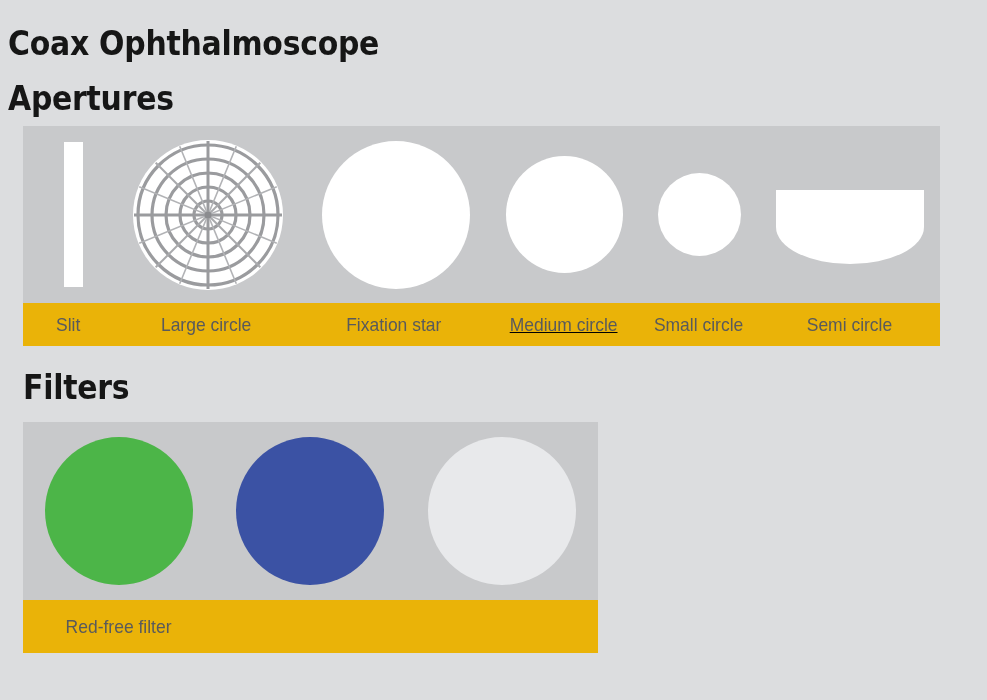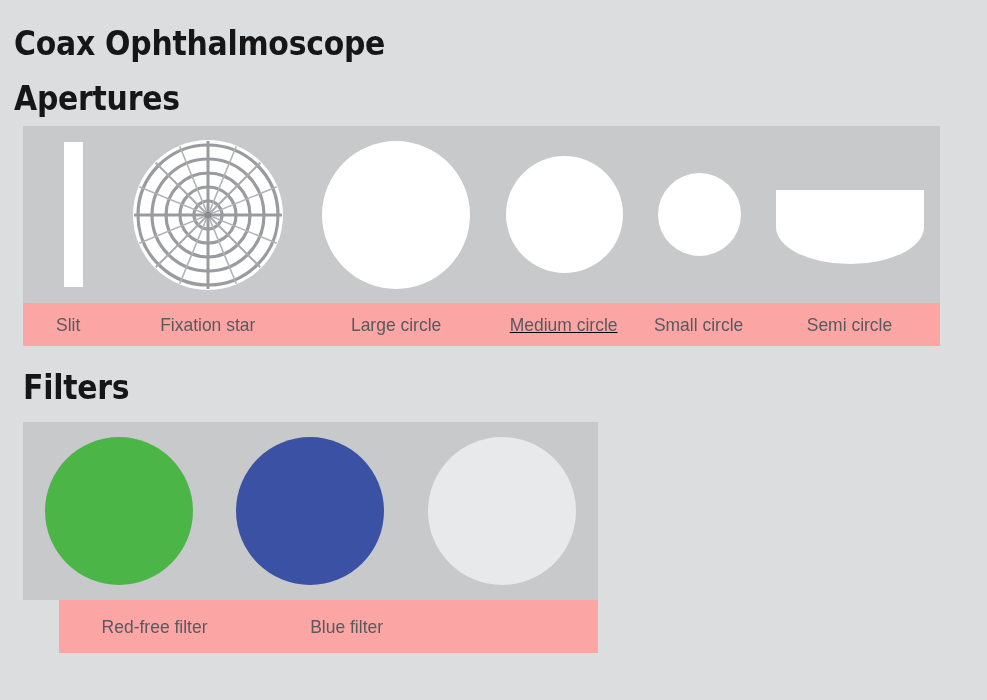--- a/index.html
+++ b/index.html
@@ -19,21 +19,21 @@
   
   .heading {
     font-family: "DejaVu Sans", sans-serif;
     font-weight: bold;
     color: #161616;
     letter-spacing: -0.3px;
   }
 
   #title-block {
     position: absolute;
-    left: 14px;
+    left: 8px;
     top: 16px;
     width: 640px;
   }
   #title-line-1, #title-line-2 {
     font-size: 34px;
     line-height: 55px;
     white-space: nowrap;
     transform: scaleX(0.88);
     transform-origin: left center;
   }
@@ -53,21 +53,21 @@
   .panel {
     position: absolute;
   }
   .panel-shapes {
     background: #c8c9cb;
     position: relative;
     display: flex;
     align-items: center;
   }
   .panel-labels {
-    background: #fca5a5;
+    background: #eab308;
     display: flex;
     align-items: center;
   }
   .panel-label {
     font-family: "Liberation Sans", sans-serif;
     font-size: 19px;
     color: #595a5c;
     text-align: center;
     white-space: nowrap;
     transform: scaleX(0.92);
@@ -121,21 +121,21 @@
     width: 148px;
     height: 74px;
     background: #ffffff;
     border-radius: 0 0 148px 148px / 0 0 74px 74px;
     margin-top: 24px;
   }
 
   
   #filters-panel { left: 23px; top: 422px; width: 575px; }
   #filters-shapes { height: 178px; }
-  #filters-labels { height: 53px; margin-left: 36px; }
+  #filters-labels { height: 53px; }
 
   .col-filter { width: 191.6px; }
 
   .shape-filter {
     width: 148px;
     height: 148px;
     border-radius: 50%;
   }
 
   .panel-label-filter { font-size: 19px; }
@@ -200,26 +200,26 @@
 
     <div class="cell col-semi">
       <div class="shape-semi"></div>
     </div>
   </div>
 
   <div id="apertures-labels" class="panel-labels">
     <div class="cell col-slit">
         <span class="panel-label">Slit</span>
       </div>
+    <div class="cell col-large">
+        <span class="panel-label">Large circle</span>
+      </div>
     <div class="cell col-fix">
         <span class="panel-label">Fixation star</span>
       </div>
-    <div class="cell col-large">
-        <span class="panel-label">Large circle</span>
-      </div>
     <div class="cell col-medium">
         <span class="panel-label">Medium circle</span>
       </div>
     <div class="cell col-small">
         <span class="panel-label">Small circle</span>
       </div>
     <div class="cell col-semi">
         <span class="panel-label">Semi circle</span>
       </div>
   </div>
@@ -238,17 +238,14 @@
     </div>
     <div class="cell col-filter">
       <div class="shape-filter" style="background:#E8E9EB;"></div>
     </div>
   </div>
 
   <div id="filters-labels" class="panel-labels">
     <div class="cell col-filter">
         <span class="panel-label panel-label-filter">Red-free filter</span>
       </div>
-    <div class="cell col-filter">
-        <span class="panel-label panel-label-filter">Blue filter</span>
-      </div>
   </div>
 </div>
 
 </body></html>

